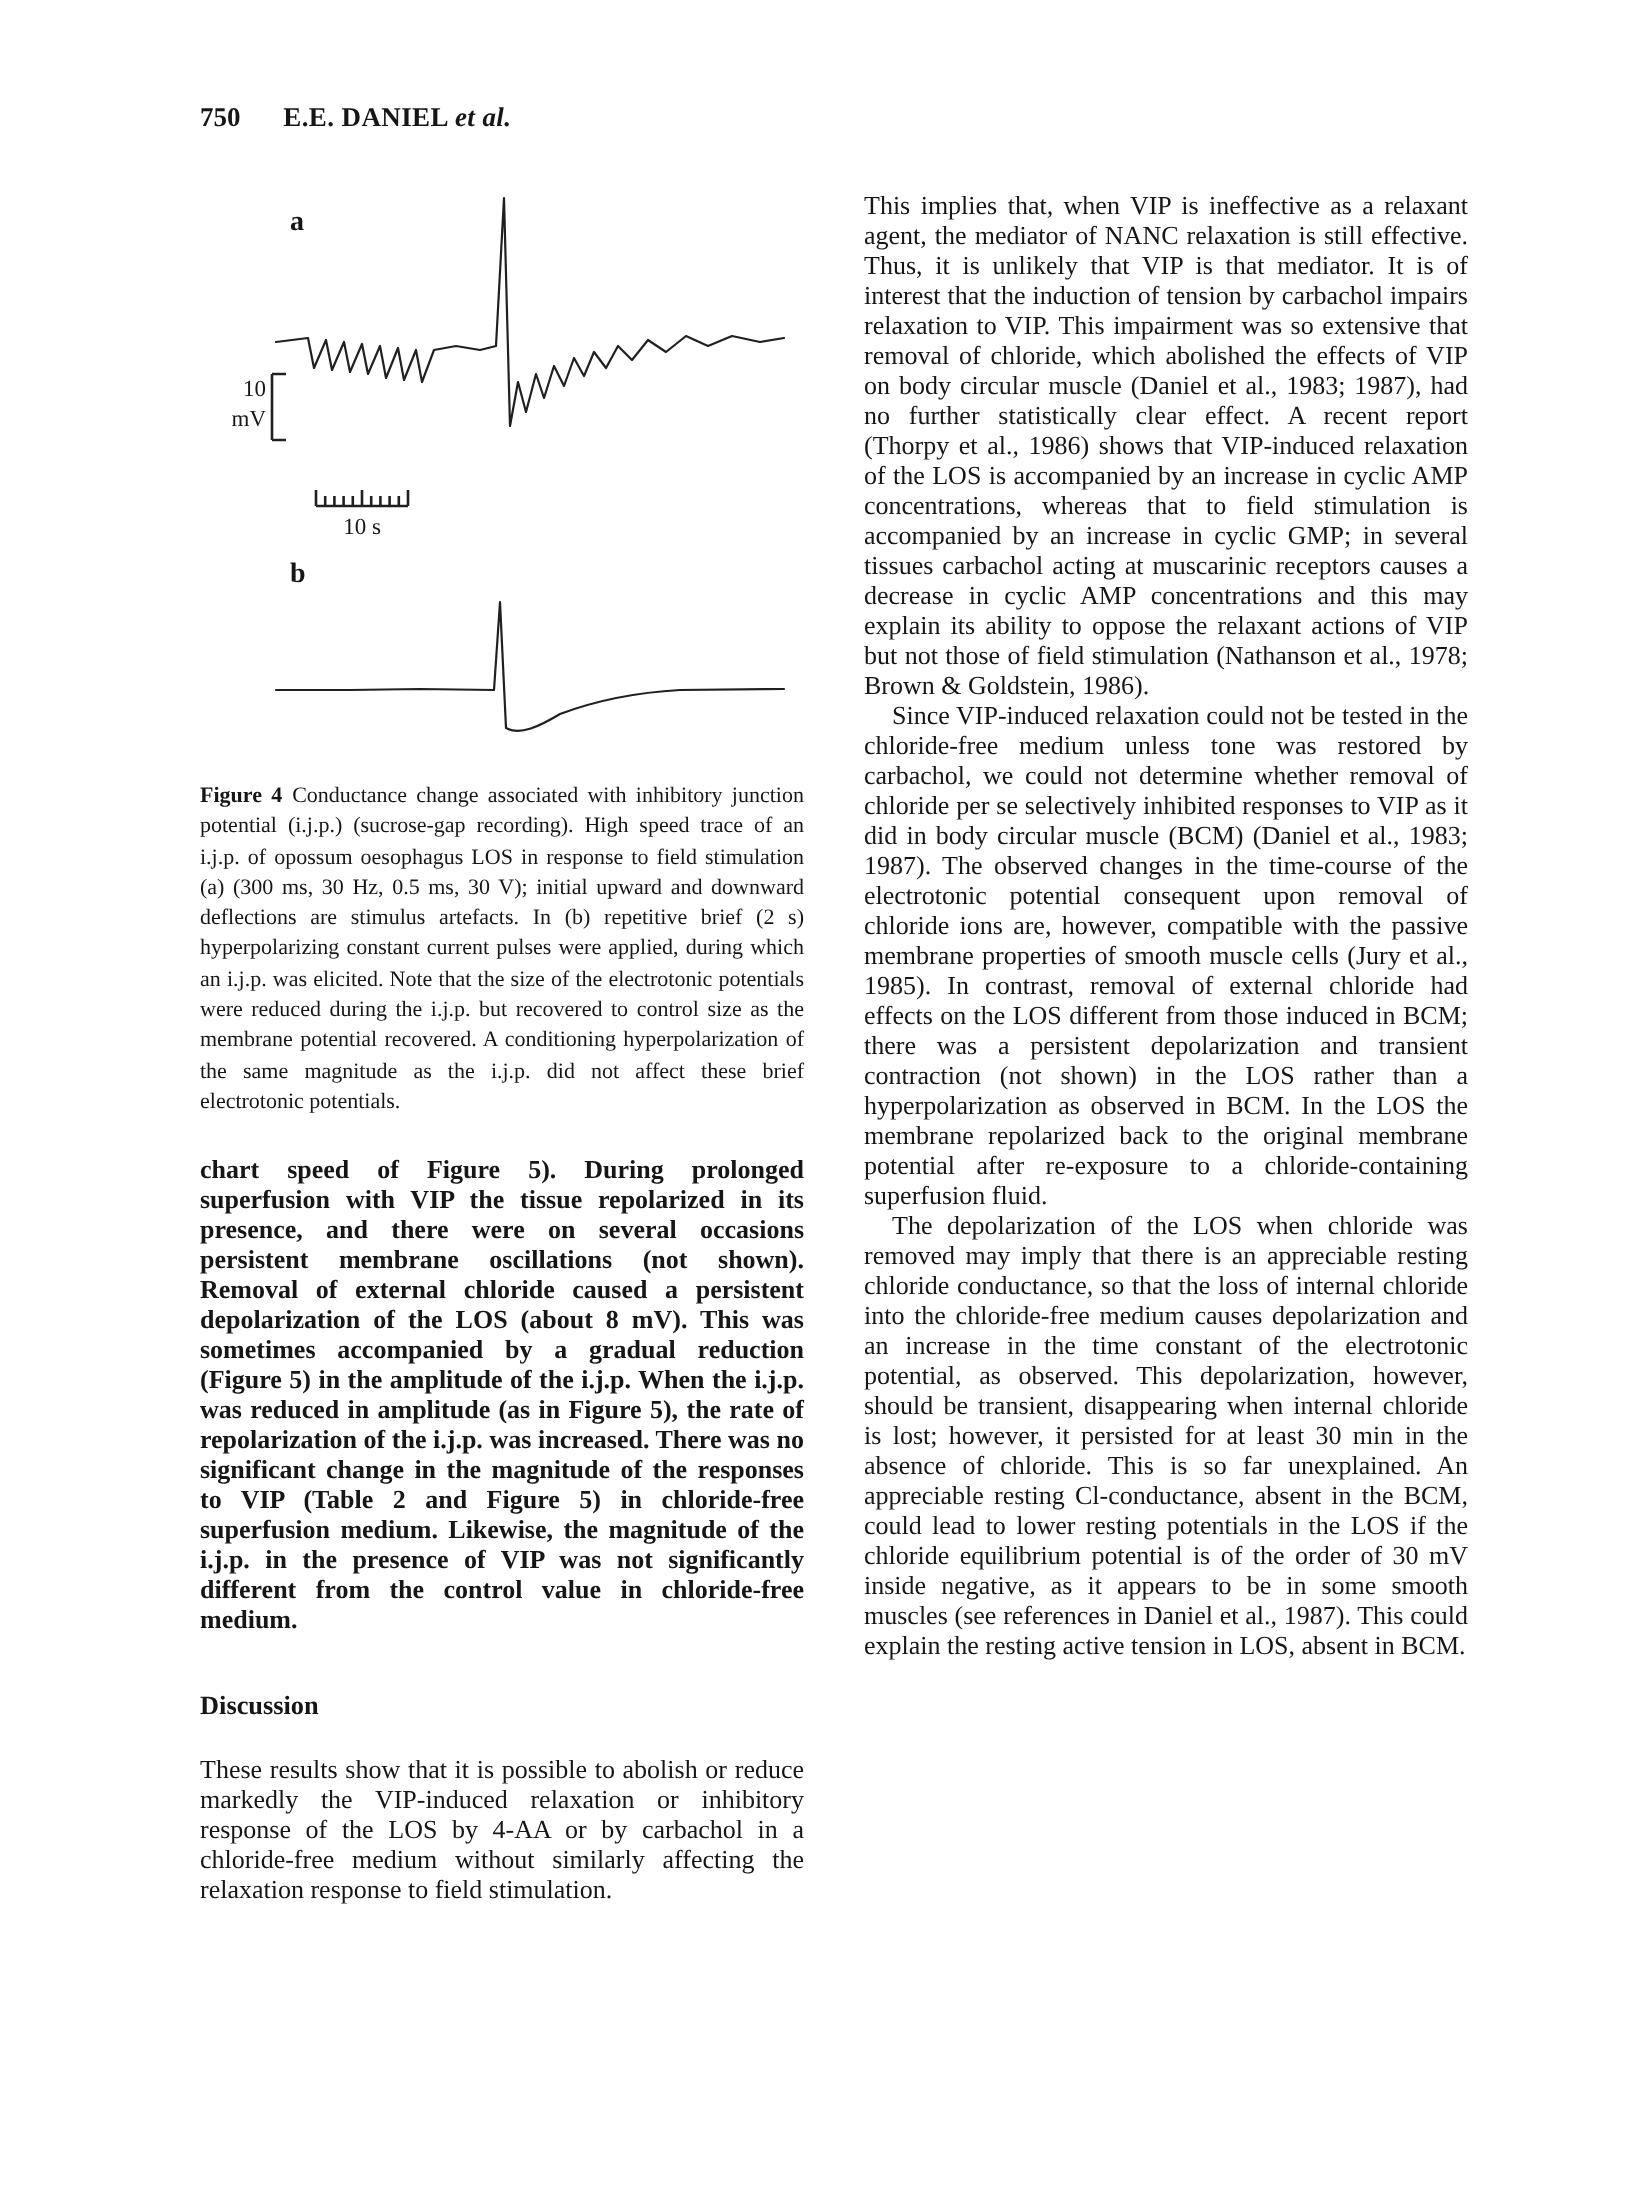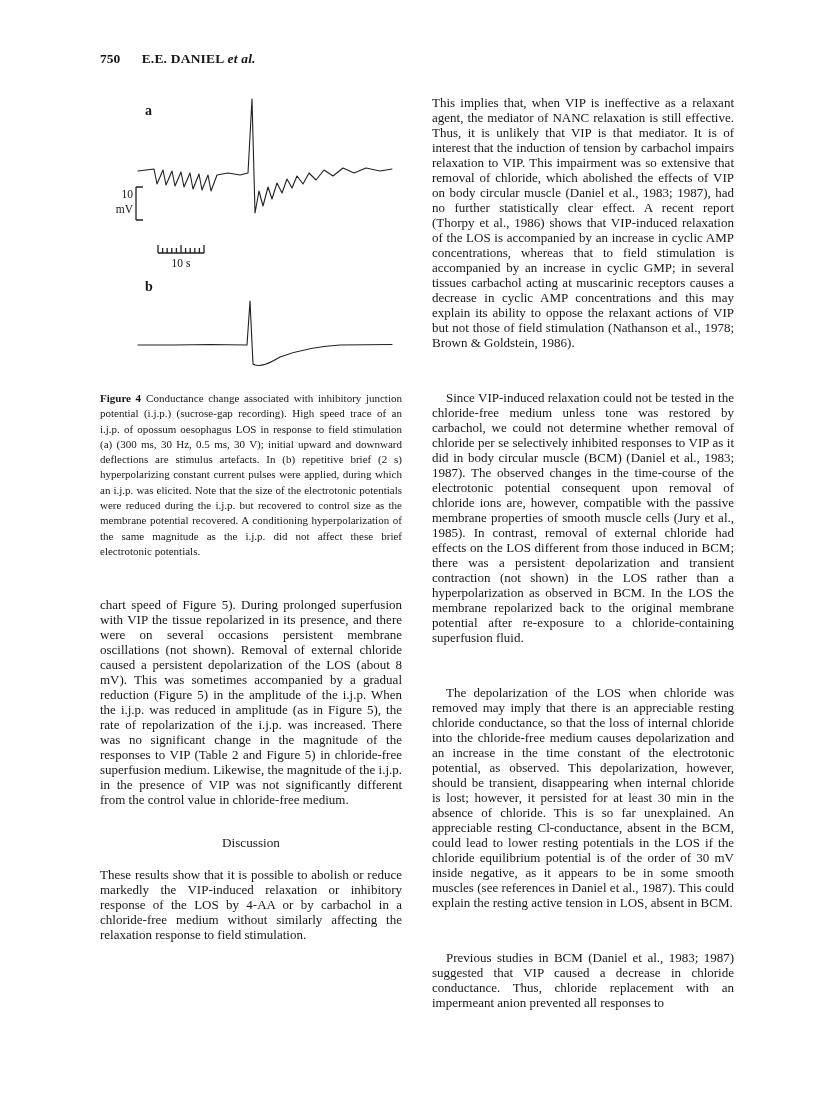--- a/index.html
+++ b/index.html
@@ -20,23 +20,23 @@
   .col-left{left:100px;}
   .col-right{left:432px;}
   .figure-svg{display:block;width:300px;height:288px;}
   .trace{fill:none;stroke:#202020;stroke-width:1.1;stroke-linejoin:round;stroke-linecap:round;}
   .scaleline{fill:none;stroke:#202020;stroke-width:1.3;}
   .figlabel{font-family:"Liberation Serif",serif;font-size:14px;font-weight:bold;fill:#161616;}
   .figsmall{font-family:"Liberation Serif",serif;font-size:11.5px;fill:#161616;}
   .caption{font-size:11px;line-height:15.3px;margin:8px 0 0 0;}
   .cap-label{font-weight:bold;padding-right:5px;}
   .body{font-size:13px;line-height:15px;margin:0;}
-  .body-first{margin-top:38px;}
-  .indent{text-indent:14px;margin-top:40px;}
-  h3.discussion{font-size:13.2px;font-weight:normal;margin:28px 0 16px 0;text-align:center;}
+  .body-first{margin-top:18px;font-weight:bold;}
+  .indent{text-indent:14px;}
+  h3.discussion{font-size:13.2px;font-weight:bold;margin:28px 0 16px 0;text-align:left;}
 </style>
 </head>
 <body>
 
 <div class="page">
 
   <div class="header">
     <span class="pagenum">750</span>
     <span class="authors"><span>E.E. DANIEL</span><i>et al.</i></span>
   </div>
@@ -80,16 +80,15 @@
     <h3 class="discussion">Discussion</h3>
 
     <p class="body">These results show that it is possible to abolish or reduce markedly the VIP-induced relaxation or inhibitory response of the LOS by 4-AA or by carbachol in a chloride-free medium without similarly affecting the relaxation response to field stimulation.</p>
 
   </div>
 
   <div class="col col-right">
     <p class="body">This implies that, when VIP is ineffective as a relaxant agent, the mediator of NANC relaxation is still effective. Thus, it is unlikely that VIP is that mediator. It is of interest that the induction of tension by carbachol impairs relaxation to VIP. This impairment was so extensive that removal of chloride, which abolished the effects of VIP on body circular muscle (Daniel et al., 1983; 1987), had no further statistically clear effect. A recent report (Thorpy et al., 1986) shows that VIP-induced relaxation of the LOS is accompanied by an increase in cyclic AMP concentrations, whereas that to field stimulation is accompanied by an increase in cyclic GMP; in several tissues carbachol acting at muscarinic receptors causes a decrease in cyclic AMP concentrations and this may explain its ability to oppose the relaxant actions of VIP but not those of field stimulation (Nathanson et al., 1978; Brown &amp; Goldstein, 1986).</p>
     <p class="body indent">Since VIP-induced relaxation could not be tested in the chloride-free medium unless tone was restored by carbachol, we could not determine whether removal of chloride per se selectively inhibited responses to VIP as it did in body circular muscle (BCM) (Daniel et al., 1983; 1987). The observed changes in the time-course of the electrotonic potential consequent upon removal of chloride ions are, however, compatible with the passive membrane properties of smooth muscle cells (Jury et al., 1985). In contrast, removal of external chloride had effects on the LOS different from those induced in BCM; there was a persistent depolarization and transient contraction (not shown) in the LOS rather than a hyperpolarization as observed in BCM. In the LOS the membrane repolarized back to the original membrane potential after re-exposure to a chloride-containing superfusion fluid.</p>
     <p class="body indent">The depolarization of the LOS when chloride was removed may imply that there is an appreciable resting chloride conductance, so that the loss of internal chloride into the chloride-free medium causes depolarization and an increase in the time constant of the electrotonic potential, as observed. This depolarization, however, should be transient, disappearing when internal chloride is lost; however, it persisted for at least 30 min in the absence of chloride. This is so far unexplained. An appreciable resting Cl-conductance, absent in the BCM, could lead to lower resting potentials in the LOS if the chloride equilibrium potential is of the order of 30 mV inside negative, as it appears to be in some smooth muscles (see references in Daniel et al., 1987). This could explain the resting active tension in LOS, absent in BCM.</p>
-    <p class="body indent">Previous studies in BCM (Daniel et al., 1983; 1987) suggested that VIP caused a decrease in chloride conductance. Thus, chloride replacement with an impermeant anion prevented all responses to</p>
   </div>
 
 </div>
 
 </body></html>

